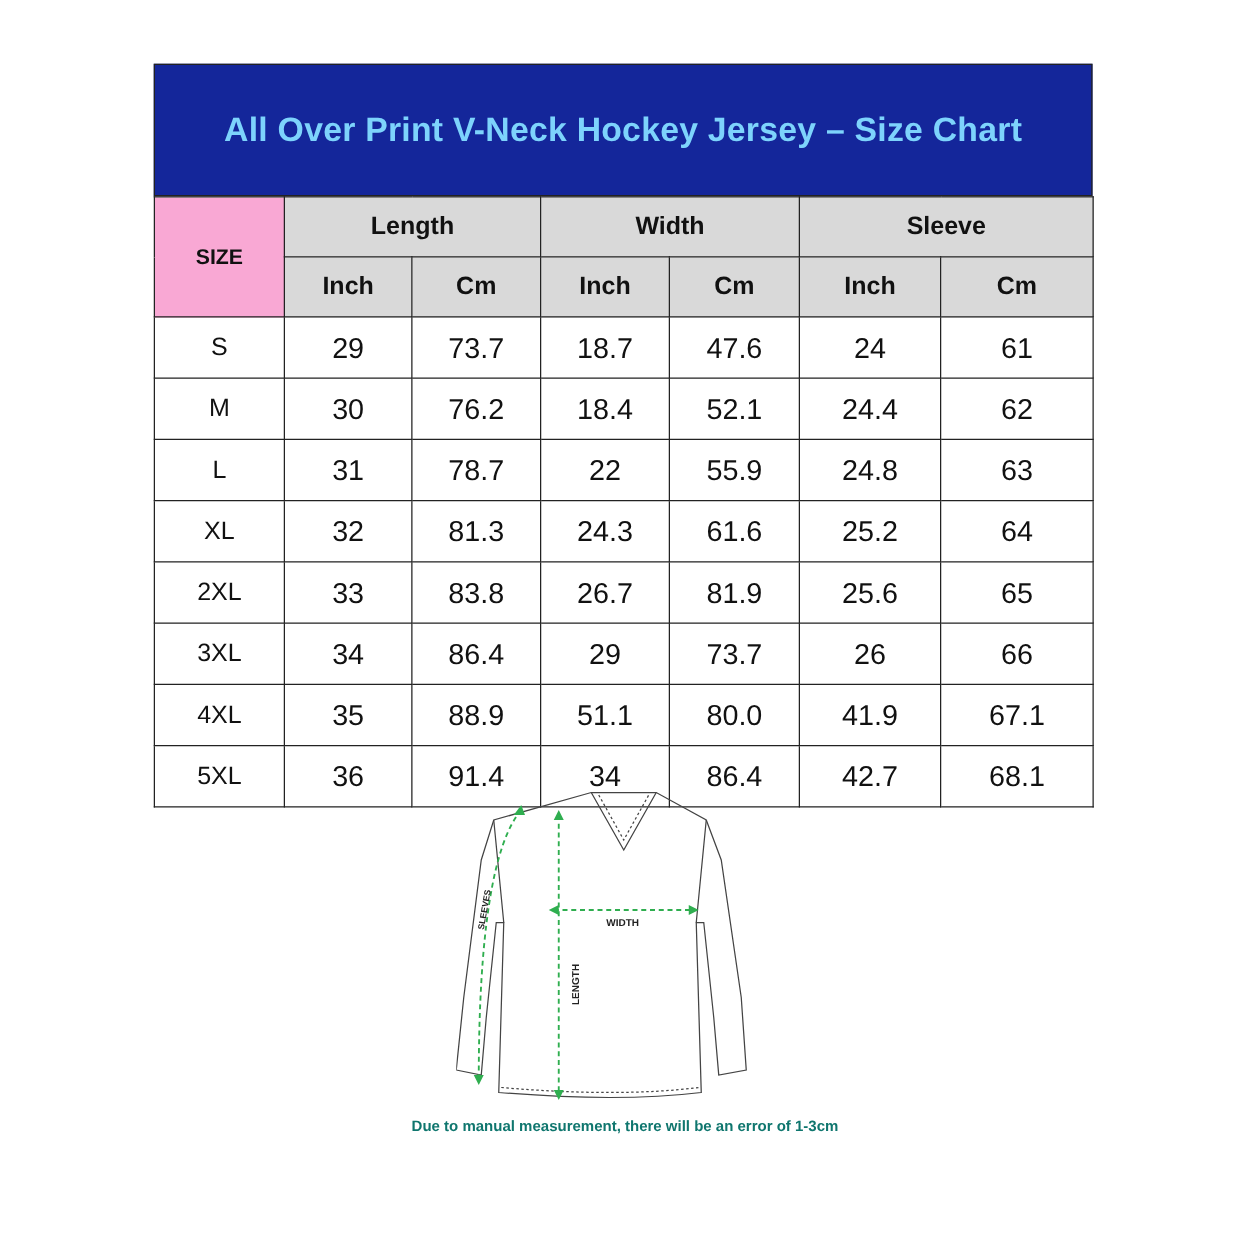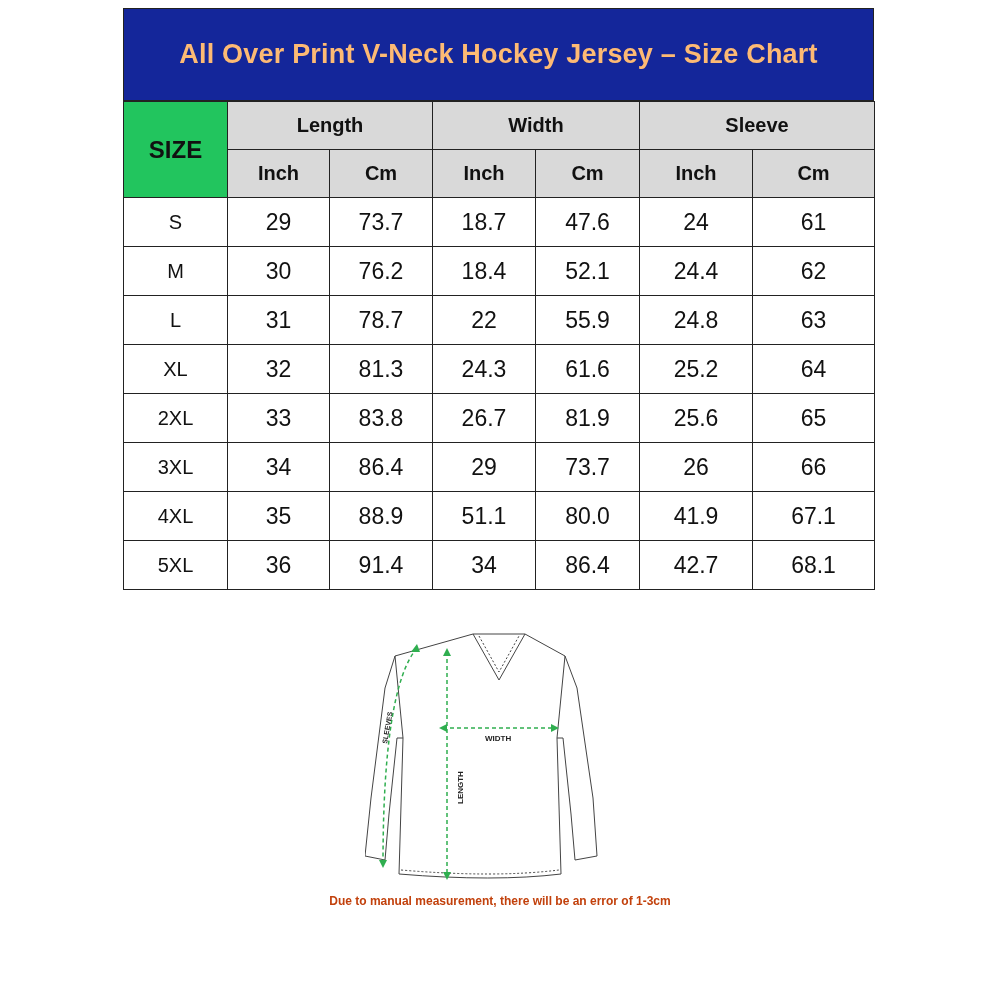--- a/index.html
+++ b/index.html
@@ -1,26 +1,26 @@
 <!DOCTYPE html>
 <html><head>
 <meta charset="utf-8">
 <style>
   html,body{margin:0;padding:0;background:#fff;}
   body{width:1000px;height:1000px;position:relative;font-family:"Liberation Sans",sans-serif;overflow:hidden;}
   .chart{position:absolute;left:123px;top:8px;width:751px;}
-  .title-bar{height:93px;background:#14269a;border:1px solid #222;box-sizing:border-box;display:flex;align-items:center;justify-content:center;color:#fdba74;font-weight:bold;font-size:27px;letter-spacing:0.2px;}
+  .title-bar{height:106px;background:#14269a;border:1px solid #222;box-sizing:border-box;display:flex;align-items:center;justify-content:center;color:#7dd3fc;font-weight:bold;font-size:27px;letter-spacing:0.2px;margin-top:43px;}
   table{border-collapse:collapse;width:751px;table-layout:fixed;}
   td,th{border:1px solid #222;text-align:center;padding:0;}
   th{background:#d9d9d9;font-weight:bold;font-size:20px;color:#111;height:47px;}
-  th.size{background:#22c55e;font-size:24px;}
+  th.size{background:#f9a8d4;font-size:17px;}
   td{height:48px;font-size:23px;color:#111;}
   td.sz{font-size:20px;}
   .figure{position:absolute;left:365px;top:628px;width:250px;height:260px;}
-  .note{position:absolute;left:0;width:1000px;top:894px;text-align:center;color:#c2410c;font-weight:bold;font-size:12px;}
+  .note{position:absolute;left:0;width:1000px;top:894px;text-align:center;color:#0f766e;font-weight:bold;font-size:12px;}
 </style>
 </head>
 <body>
 
 <div class="chart">
   <div class="title-bar">All Over Print V-Neck Hockey Jersey – Size Chart</div>
   <table>
     <colgroup>
       <col style="width:104px">
         <col style="width:102px">

